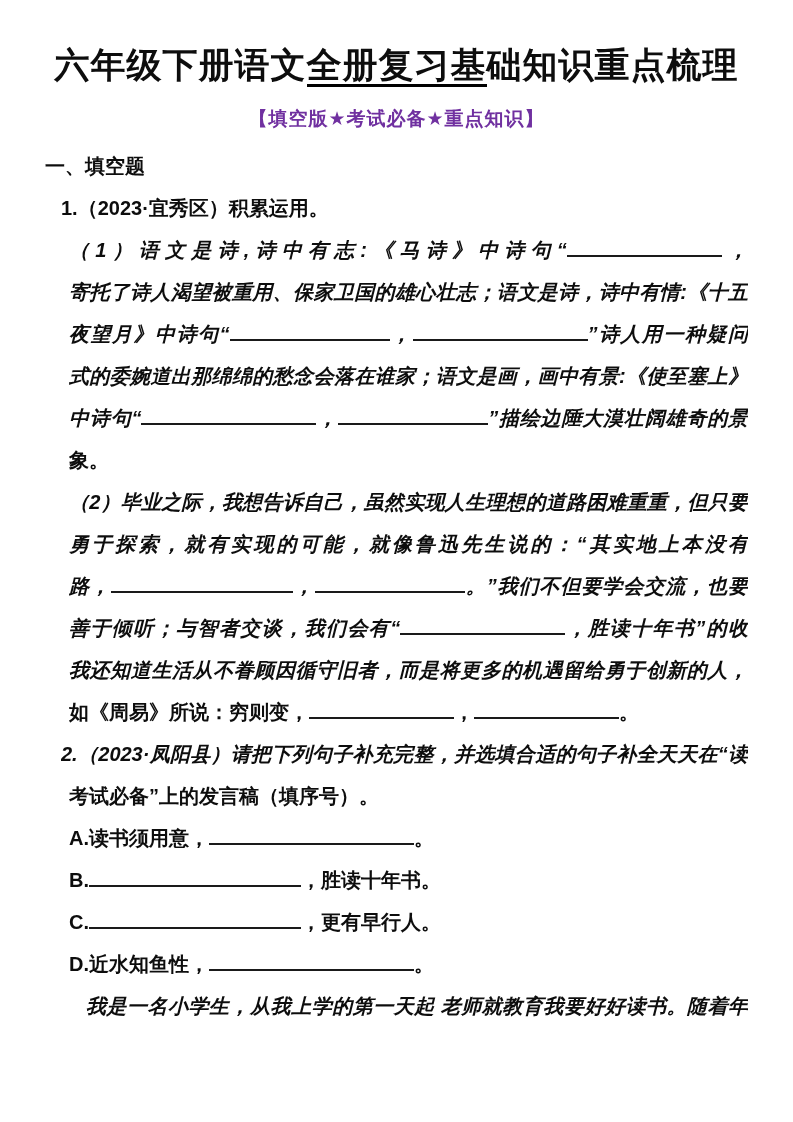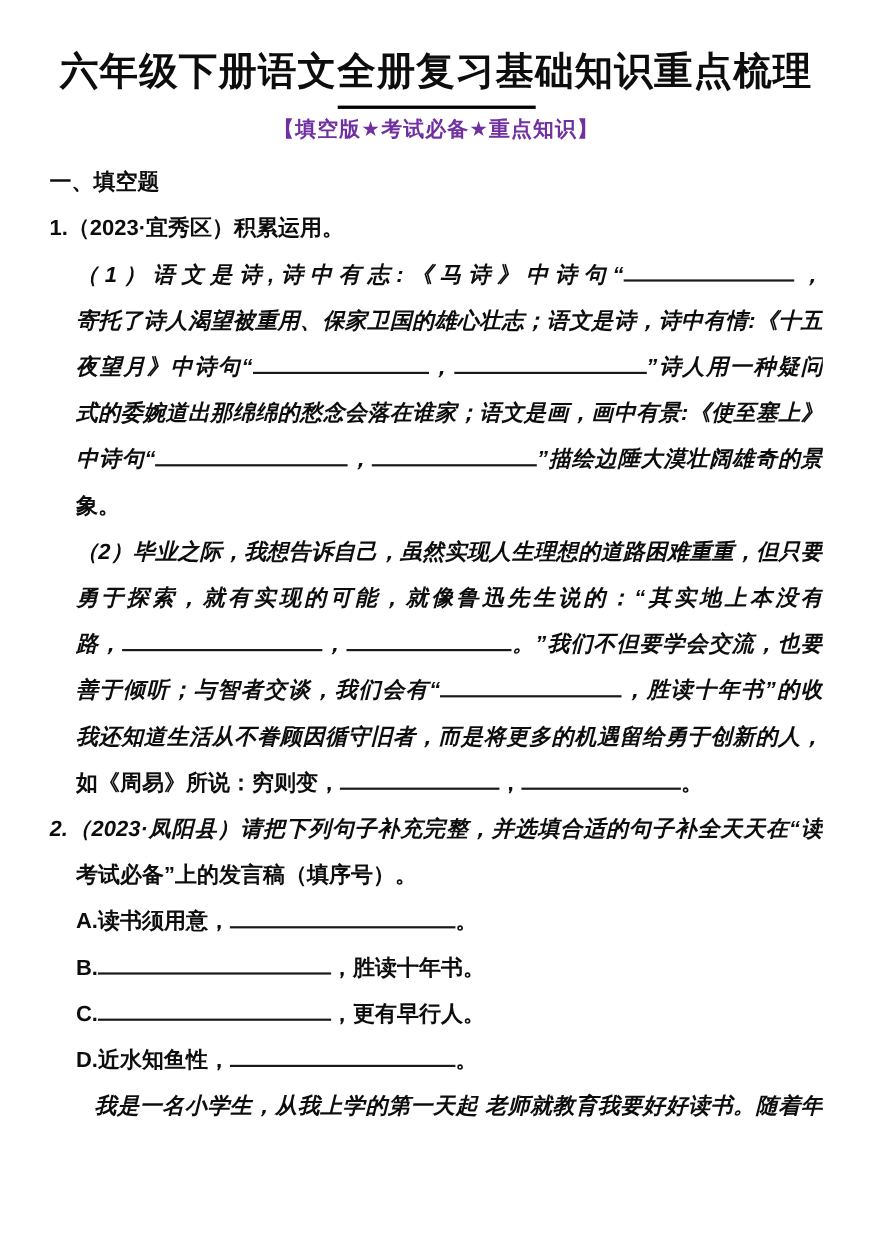--- a/index.html
+++ b/index.html
@@ -16,21 +16,21 @@
     color: #0d0d0d;
     overflow: hidden;
   }
   .title {
     text-align: center;
     font-size: 35px;
     line-height: 46px;
     letter-spacing: 1px;
     white-space: nowrap;
   }
-  .title .u { border-bottom: 3px solid #000; padding-bottom: 12px; }
+  .title .u { border-bottom: 3px solid #000; padding-bottom: 0; }
   .subtitle {
     text-align: center;
     font-size: 19px;
     line-height: 38px;
     margin-top: 12px;
     letter-spacing: 1px;
     white-space: nowrap;
   }
   .heading {
     font-size: 20px;
@@ -40,21 +40,21 @@
   .docbody {
     margin-top: 8px;
     font-size: 20px;
   }
   .line {
     height: 42px;
     line-height: 42px;
     overflow: hidden;
   }
   .line.j { text-align: justify; text-align-last: justify; font-style: italic; }
-  .ind0 { margin-left: 0; }
+  .ind0 { margin-left: 16px; }
   .ind1 { margin-left: 24px; }
   .ind2 { margin-left: 41px; }
   .blank {
     display: inline-block;
     border-bottom: 2px solid #1a1a1a;
     height: 1em;
   }
 </style>
 </head>
 <body>

